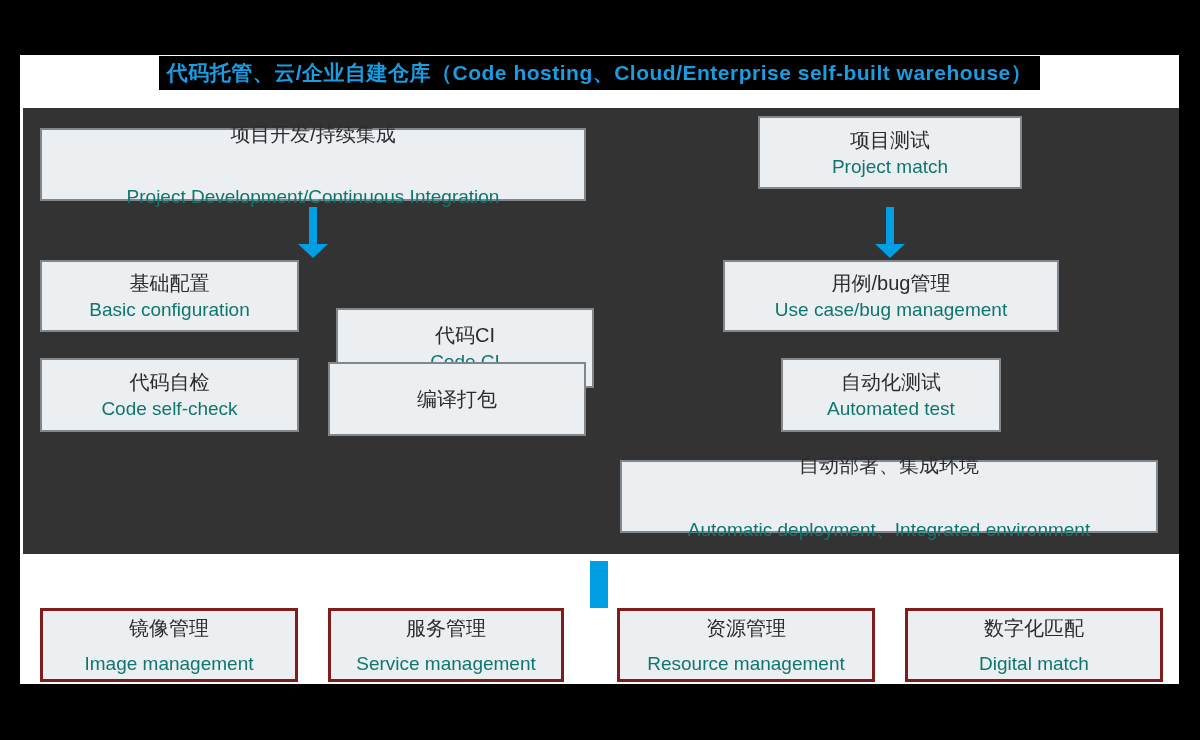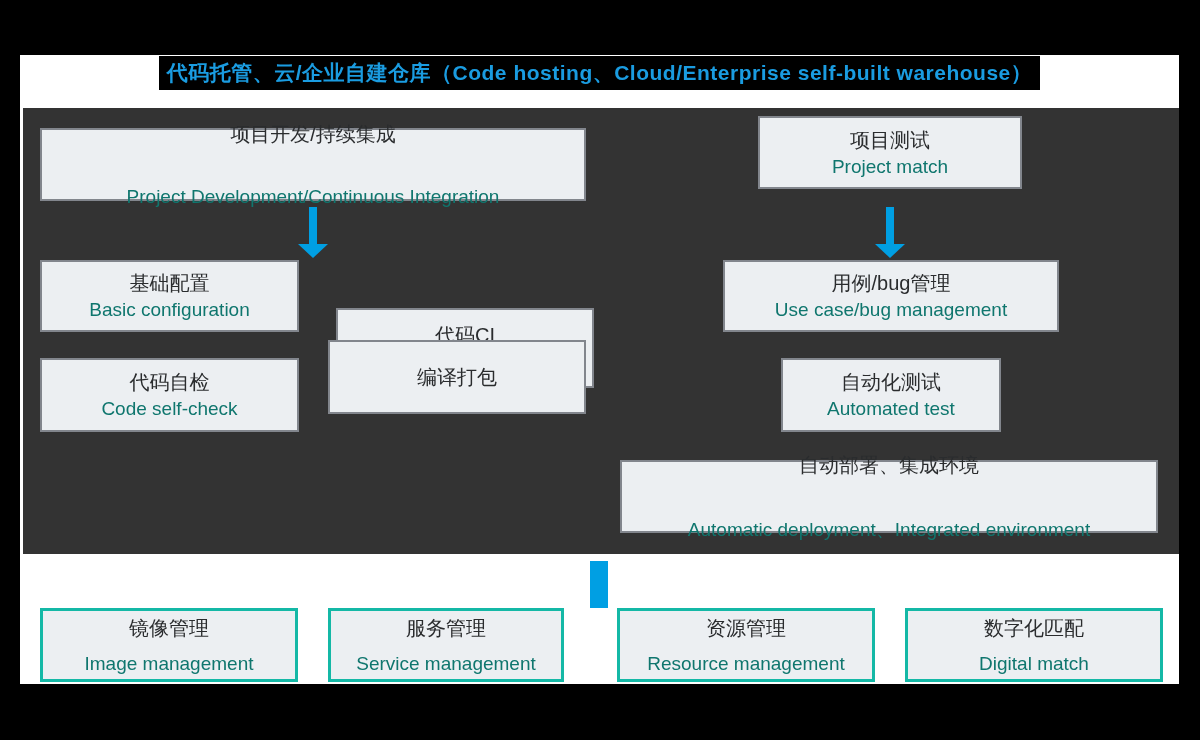--- a/index.html
+++ b/index.html
@@ -12,21 +12,21 @@
   .title-wrap { position:absolute; text-align:center; }
   .title-wrap span {
     display:inline-block; background:#000000; color:#1a9ce1;
     font-size:21px; font-weight:bold; padding:3px 8px; letter-spacing:0.5px;
   }
   .node {
     position:absolute; box-sizing:border-box; background:#eceff2;
     border:2px solid #82868d; display:flex; flex-direction:column;
     align-items:center; justify-content:center; text-align:center;
   }
-  .node.bottom { border:3px solid #14b8a6;gap:9px; }
+  .node.bottom { border:3px solid #7f1d1d;gap:9px; }
   .node .zh { font-size:20px; color:#2a2c2e; line-height:1.45; }
   .node .en { font-size:19px; color:#0f766e; line-height:1.3; }
   .arrow-stem { position:absolute; background:#009fe3; }
   .arrow-head {
     position:absolute; width:0; height:0;
     border-left:15px solid transparent; border-right:15px solid transparent;
     border-top:14px solid #009fe3;
   }
   .connector { position:absolute; background:#009fe3; }
 </style>
@@ -57,21 +57,21 @@
         <div class="en">Code CI</div>
       </div>
       <div class="node" style="left: 723px; top: 260px; width: 336px; height: 72px;">
         <div class="zh">用例/bug管理</div>
         <div class="en">Use case/bug management</div>
       </div>
       <div class="node" style="left: 40px; top: 358px; width: 259px; height: 74px;">
         <div class="zh">代码自检</div>
         <div class="en">Code self-check</div>
       </div>
-      <div class="node" style="left: 328px; top: 340px; width: 258px; height: 74px;">
+      <div class="node" style="left: 328px; top: 362px; width: 258px; height: 74px;">
         <div class="zh">编译打包</div>
       </div>
       <div class="node" style="left: 781px; top: 358px; width: 220px; height: 74px;">
         <div class="zh">自动化测试</div>
         <div class="en">Automated test</div>
       </div>
       <div class="node" style="left: 620px; top: 460px; width: 538px; height: 73px; gap: 38px;">
         <div class="zh">自动部署、集成环境</div>
         <div class="en">Automatic deployment、Integrated environment</div>
       </div>

